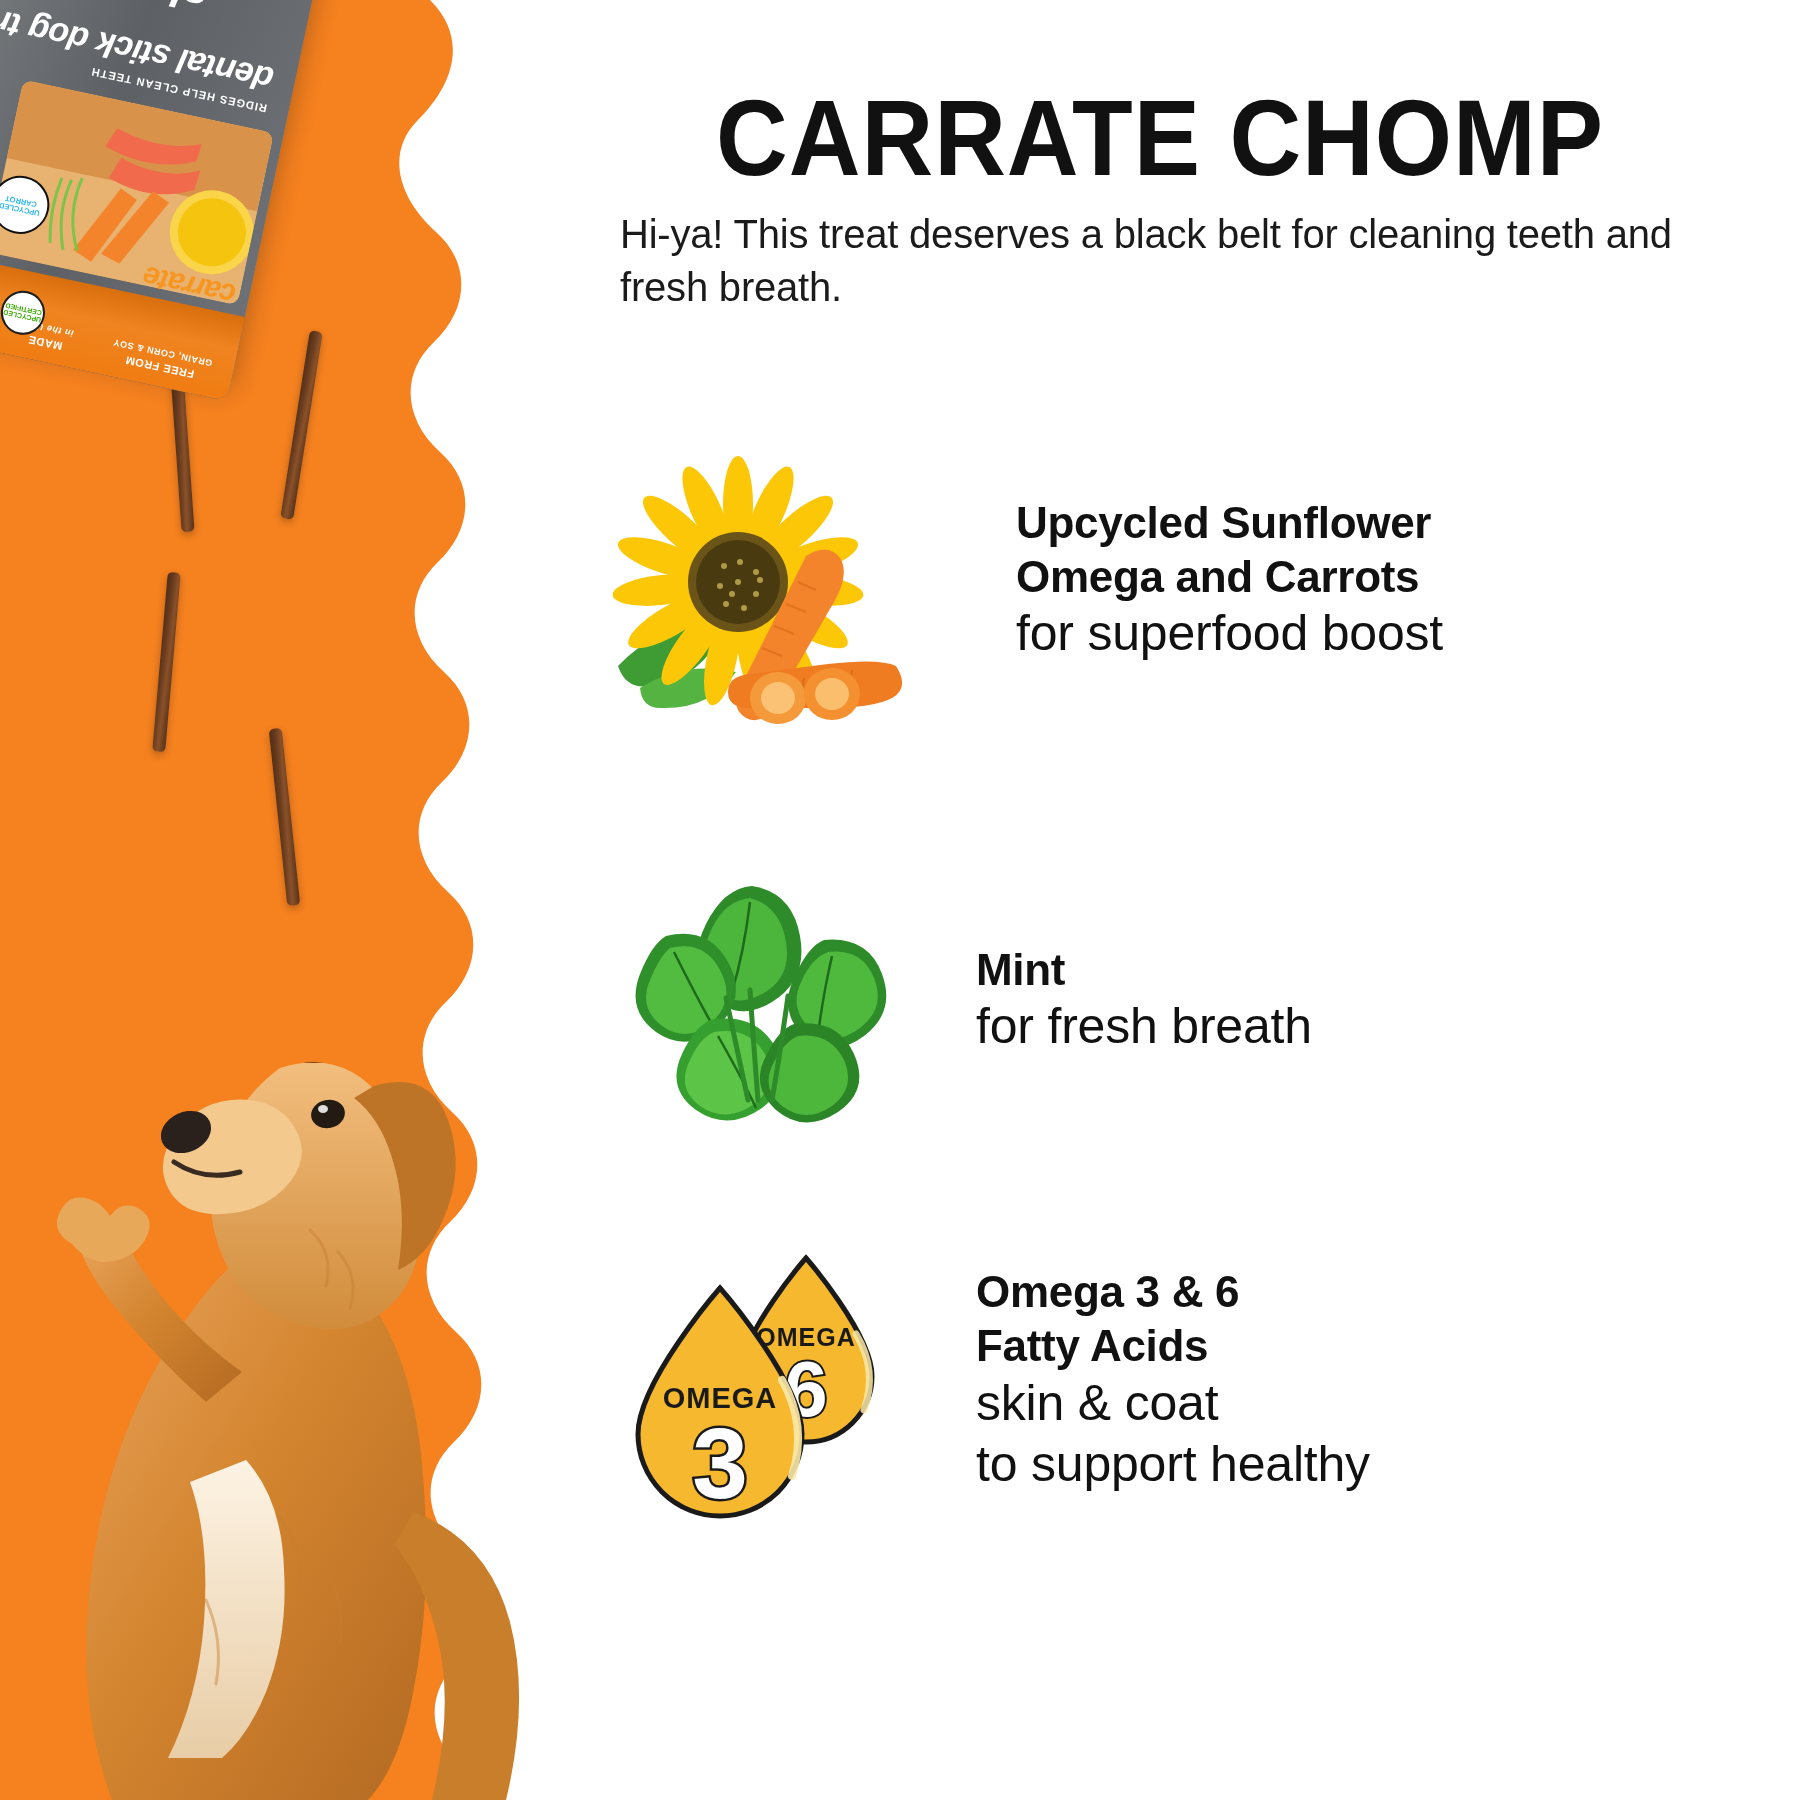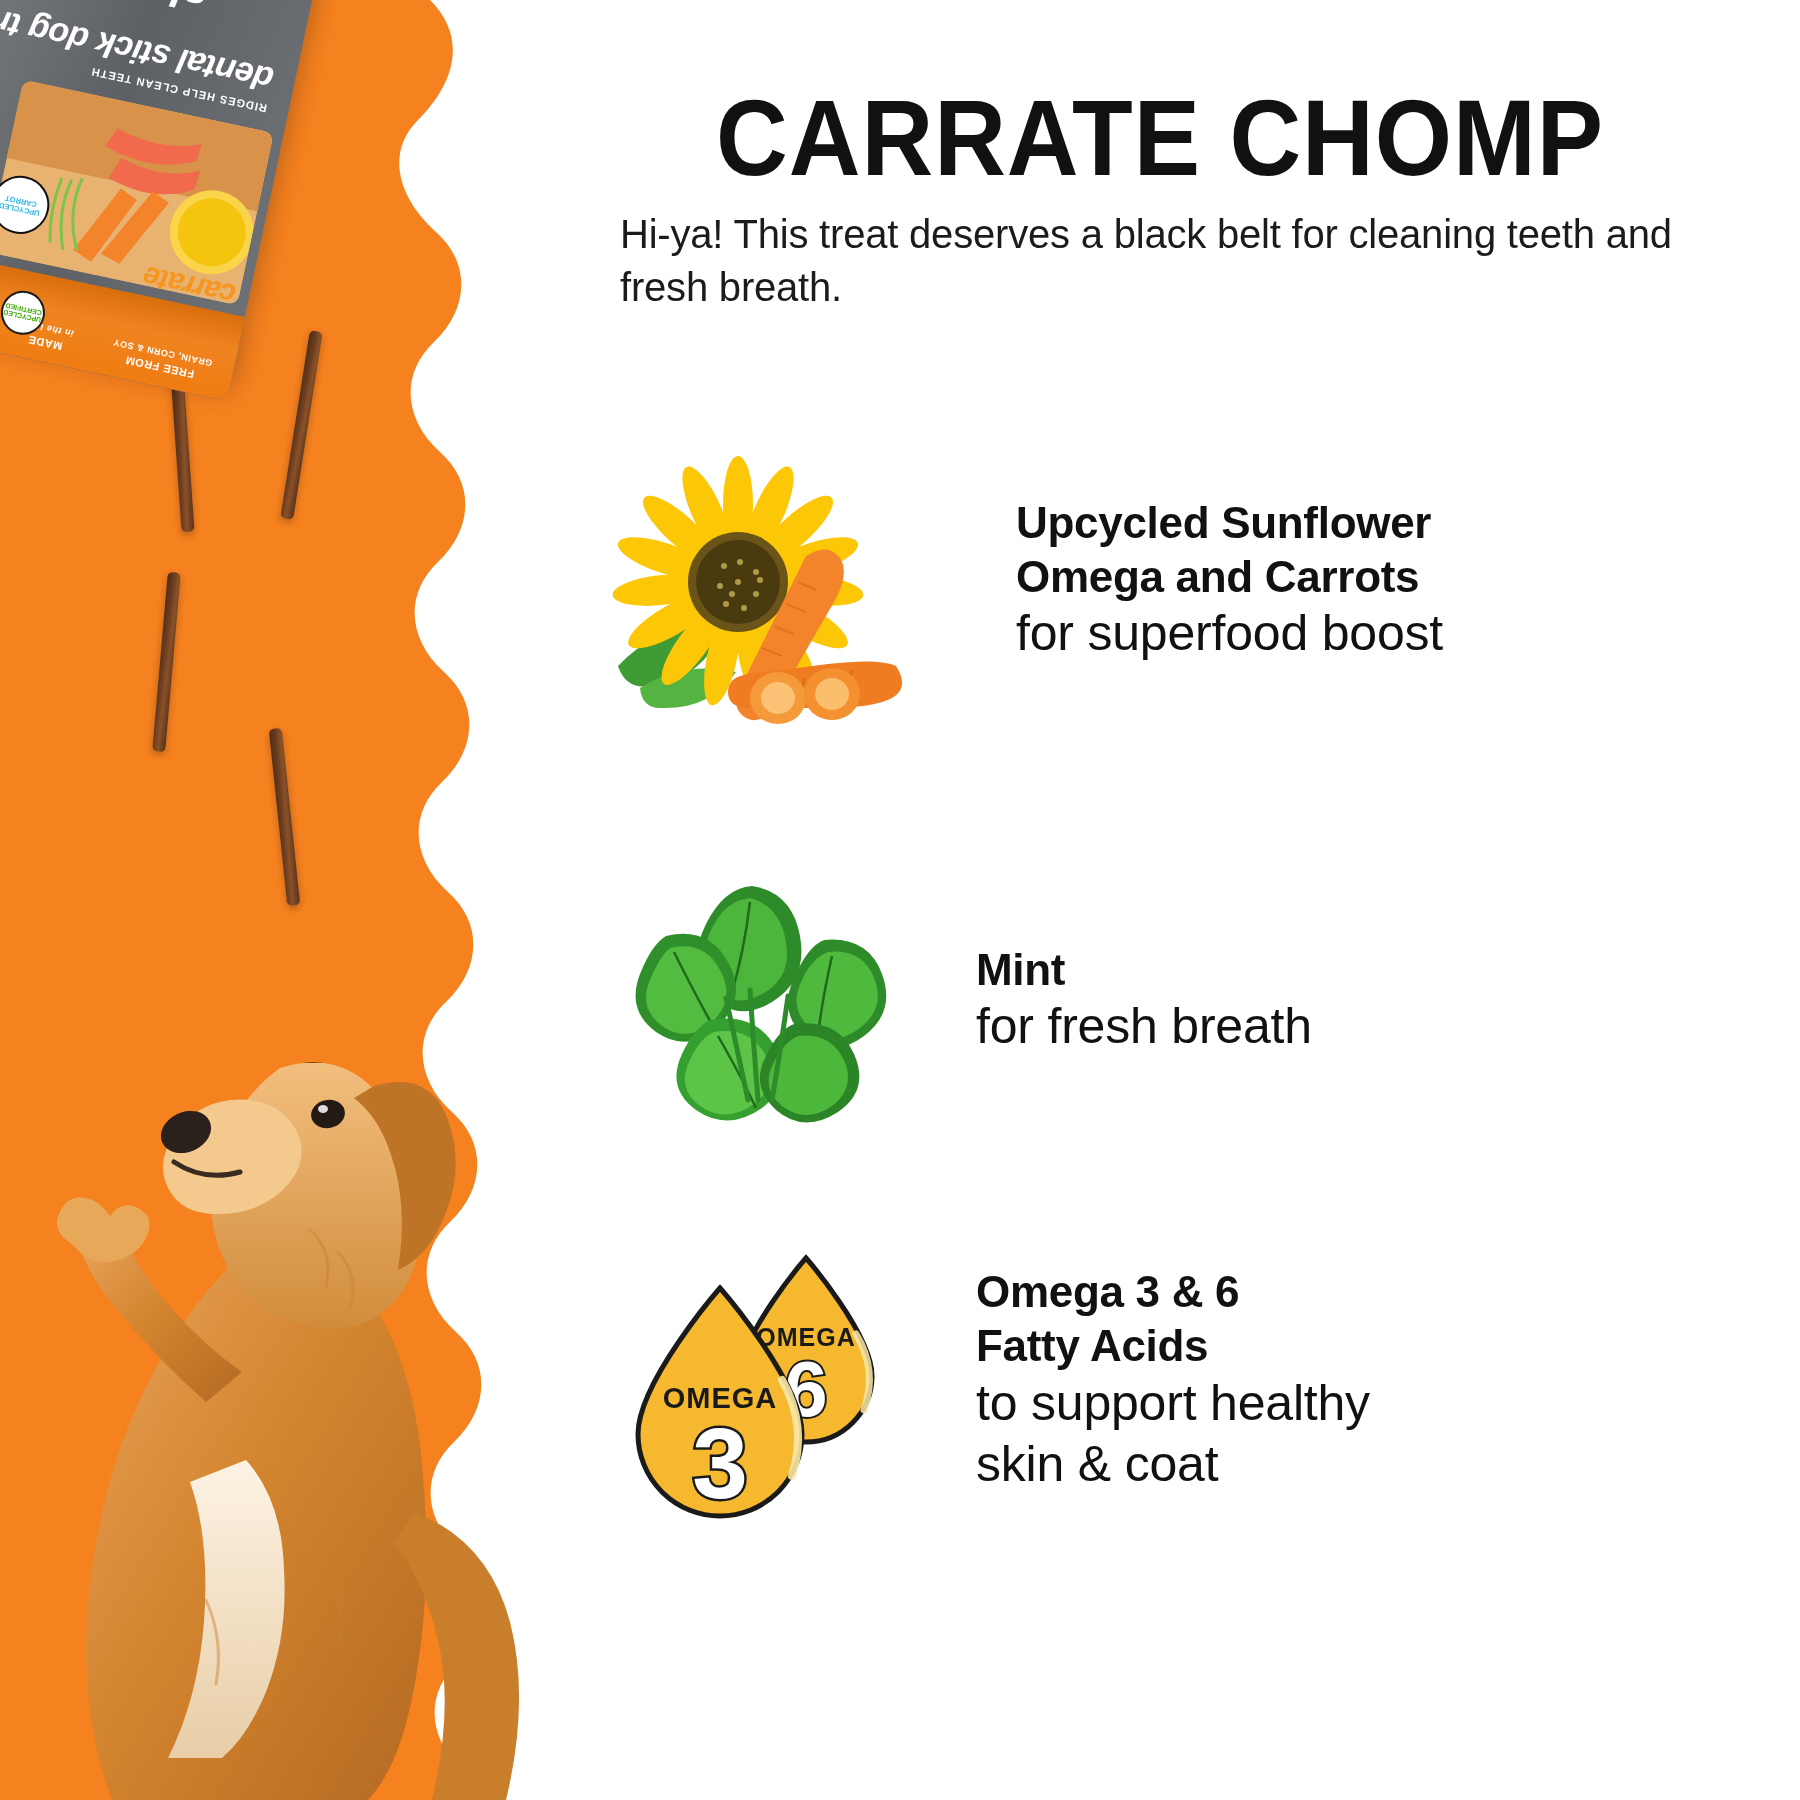--- a/index.html
+++ b/index.html
@@ -440,18 +440,18 @@
             <path d="M172 150 q26 46 10 96" stroke="#FCE9A8" stroke-width="8" fill="none" stroke-linecap="round" opacity=".9"></path>
             <text x="110" y="178" text-anchor="middle" font-family="Liberation Sans, sans-serif" font-size="29" font-weight="700" fill="#1A1A1A" letter-spacing="1">OMEGA</text>
             <text x="110" y="268" text-anchor="middle" font-family="Liberation Sans, sans-serif" font-size="100" font-weight="700" fill="#FFFFFF" stroke="#1A1A1A" stroke-width="5" paint-order="stroke">3</text>
           </g>
         </svg>
       </div>
     </div>
     <div class="feature-text">
       <div class="feature-head">Omega 3 &amp; 6</div>
       <div class="feature-head">Fatty Acids</div>
+      <div class="feature-sub">skin &amp; coat</div>
       <div class="feature-sub">to support healthy</div>
-      <div class="feature-sub">skin &amp; coat</div>
     </div>
   </div>
 
 </div>
 
 </body></html>

